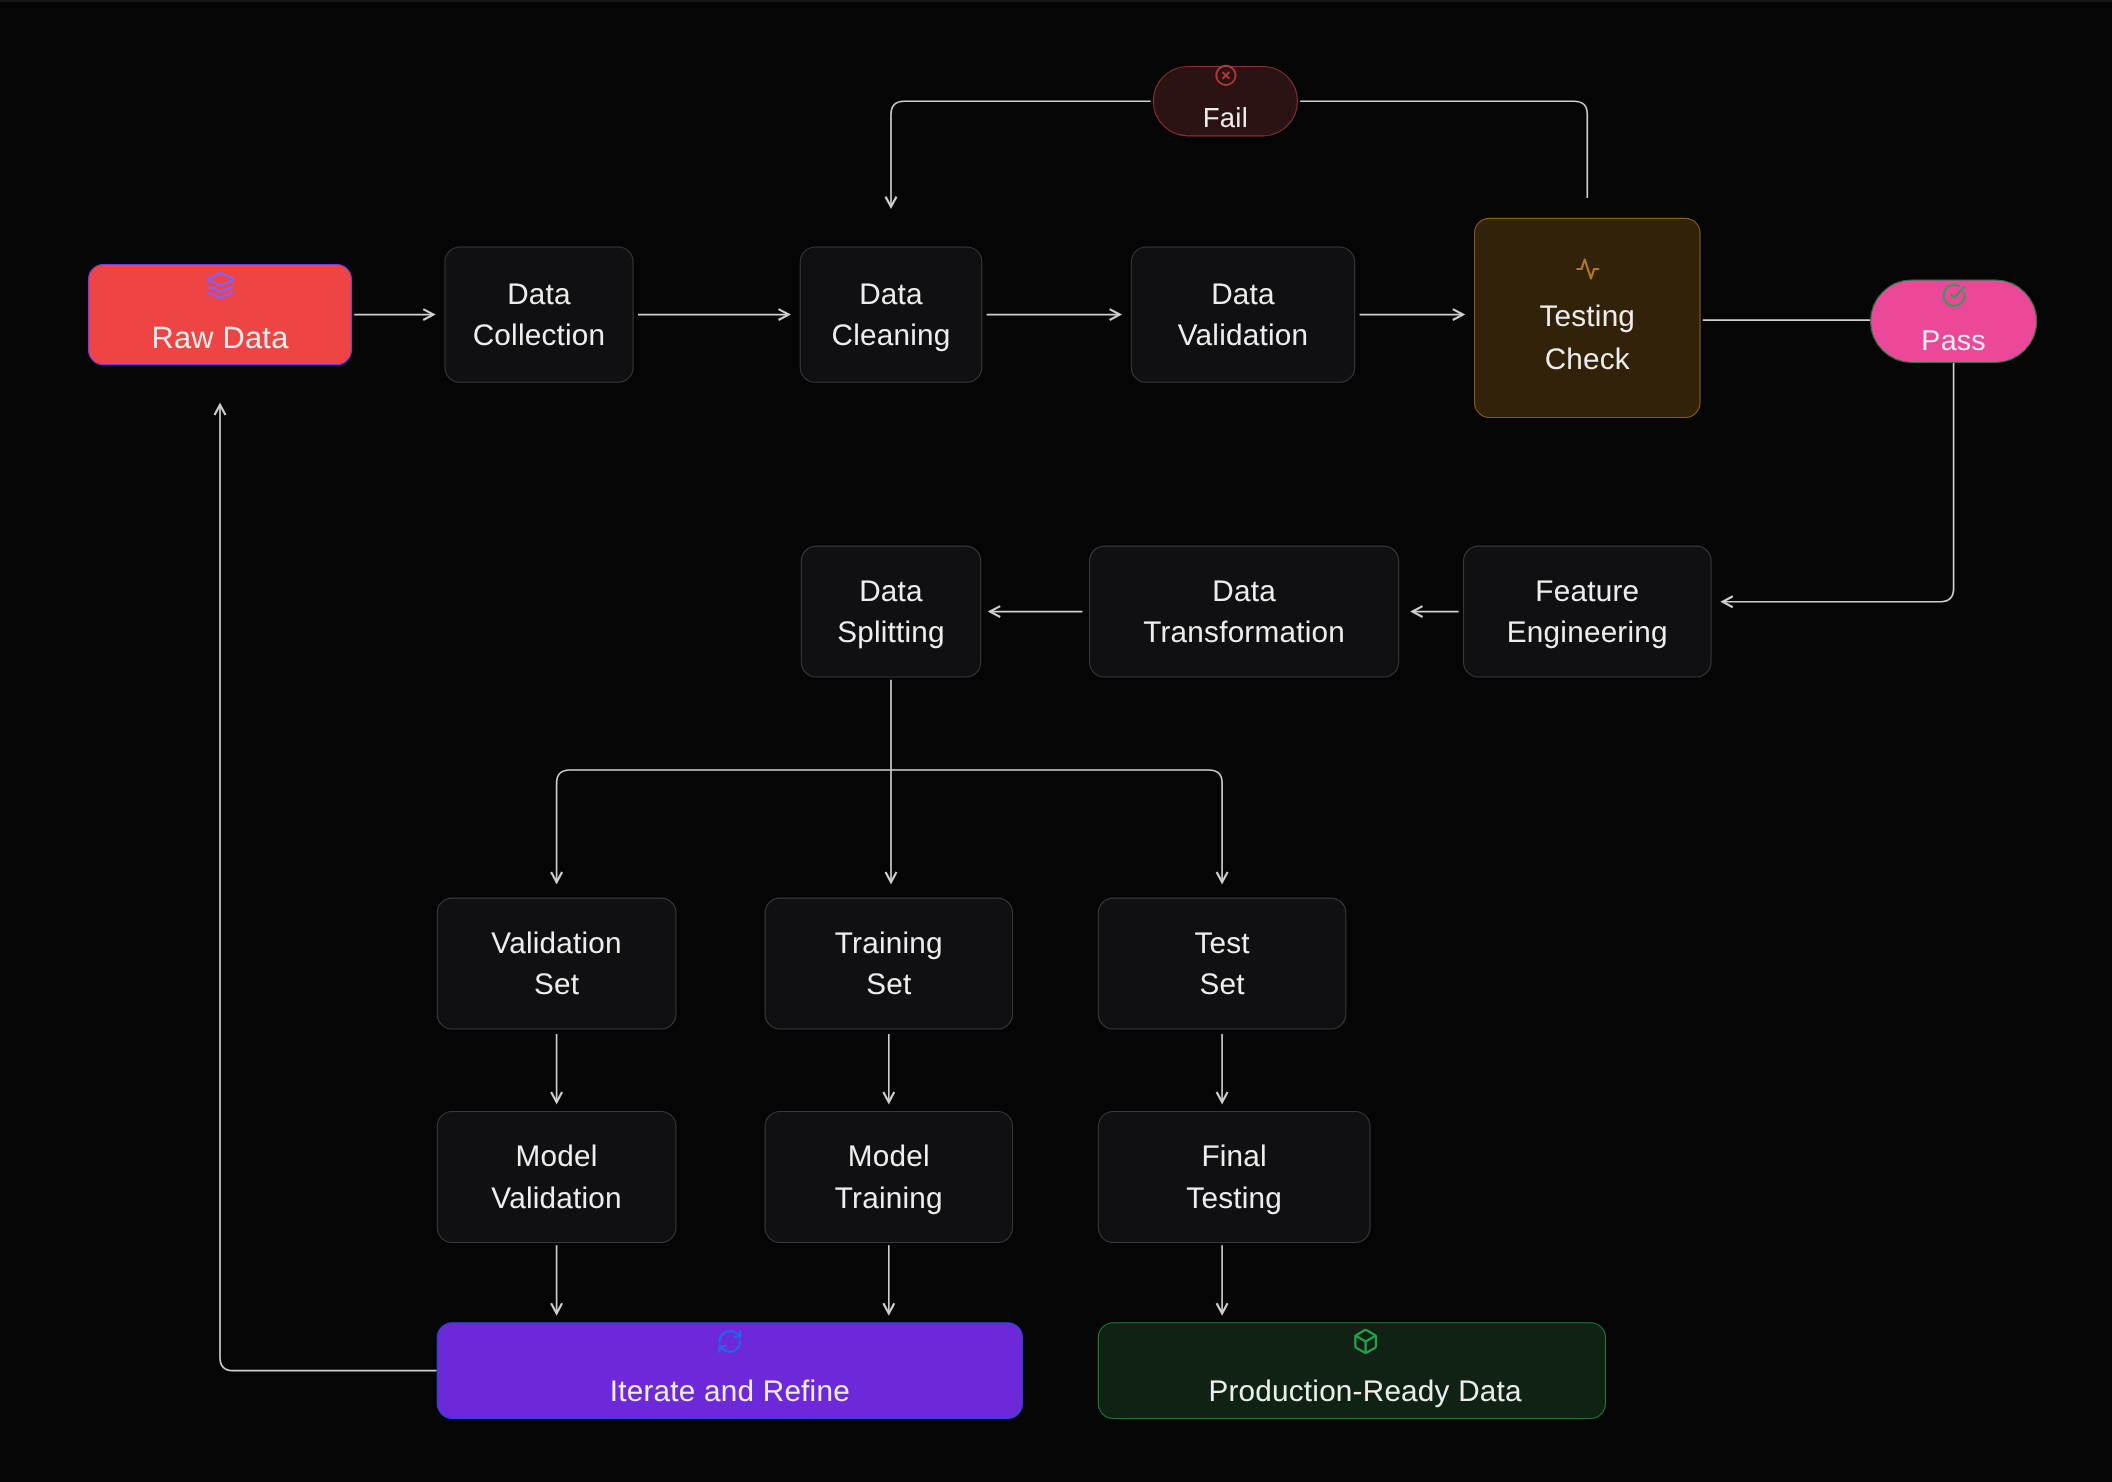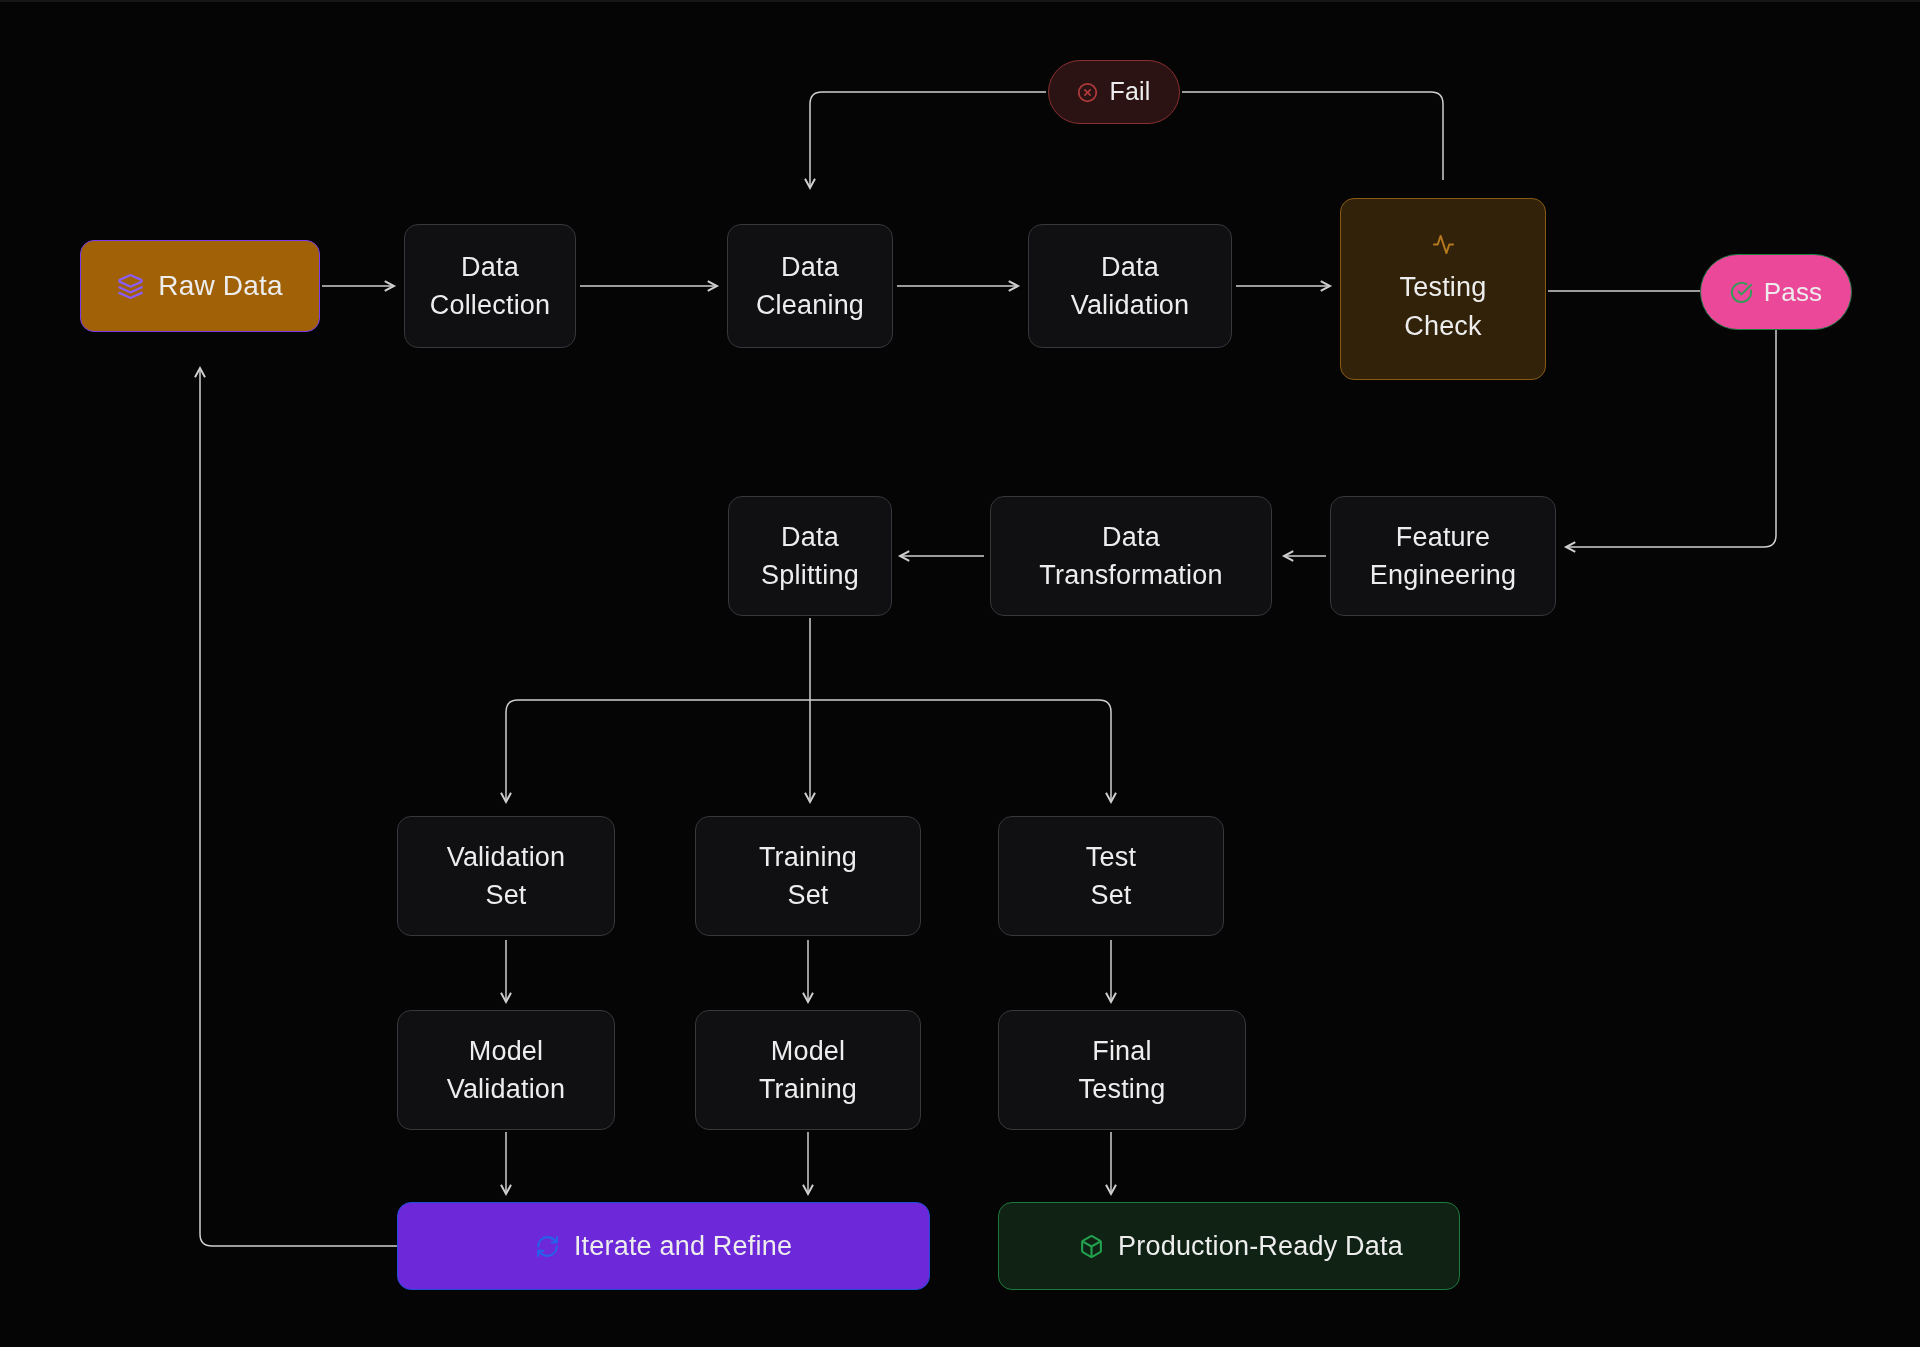--- a/index.html
+++ b/index.html
@@ -8,26 +8,26 @@
     background:#050505;
     font-family:"Liberation Sans", sans-serif;
     border-top:2px solid #161616;
   }
   #wires{position:absolute;inset:0;z-index:1;}
   .node{
     position:absolute;z-index:2;
     background:#101012;border:1px solid #37373c;border-radius:14px;
     display:flex;align-items:center;justify-content:center;
     color:#ededed;font-size:27px;line-height:1.42;text-align:center;
-    letter-spacing:.2px;box-sizing:border-box;gap:14px;
+    letter-spacing:.2px;box-sizing:border-box;gap:14px;flex-direction:column;
   }
   .label{white-space:pre-line;}
   .node.col{flex-direction:column;gap:12px;}
   .pill{border-radius:999px;gap:11px;font-size:25px;}
-  .purple{background:#a16207;border:1.5px solid #7c3aed;font-size:28px;align-items:center;}
+  .purple{background:#ef4444;border:1.5px solid #7c3aed;font-size:28px;align-items:center;}
   .amber{background:#312209;border:1.5px solid #8a5a14;}
   .redpill{background:#2b1314;border:1.5px solid #8b2f2f;}
   .greenpill{background:#ec4899;border:1.5px solid #1f7a43;font-size:26px;}
   .graypill{background:#141414;border:1.5px solid #3a3a3a;font-size:24px;}
   .blue{background:#6d28d9;border:1.5px solid #1d4ed8;}
   .green{background:#0f2214;border:1.5px solid #1d7a3e;}
   .icon{display:inline-flex;flex:none;}
 </style>
 </head>
 <body>

